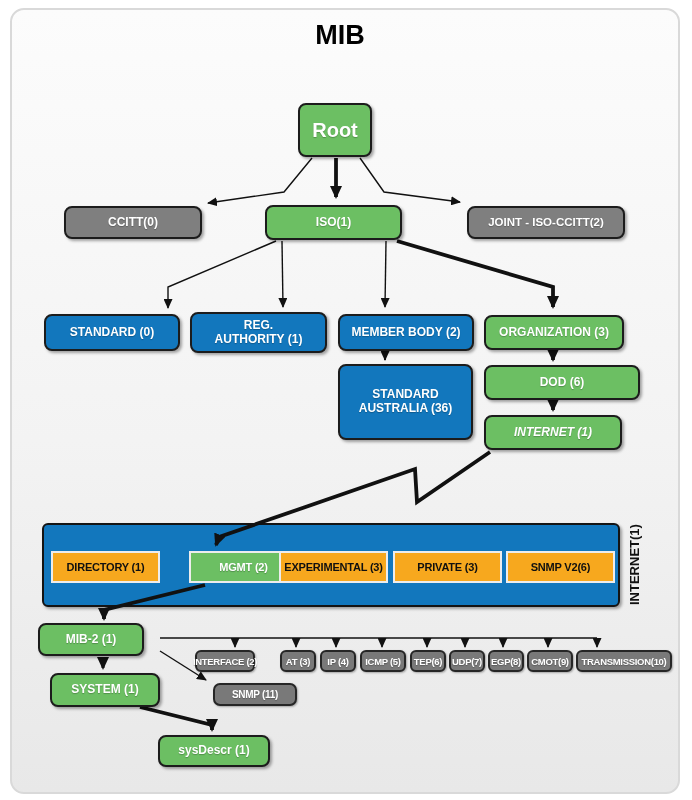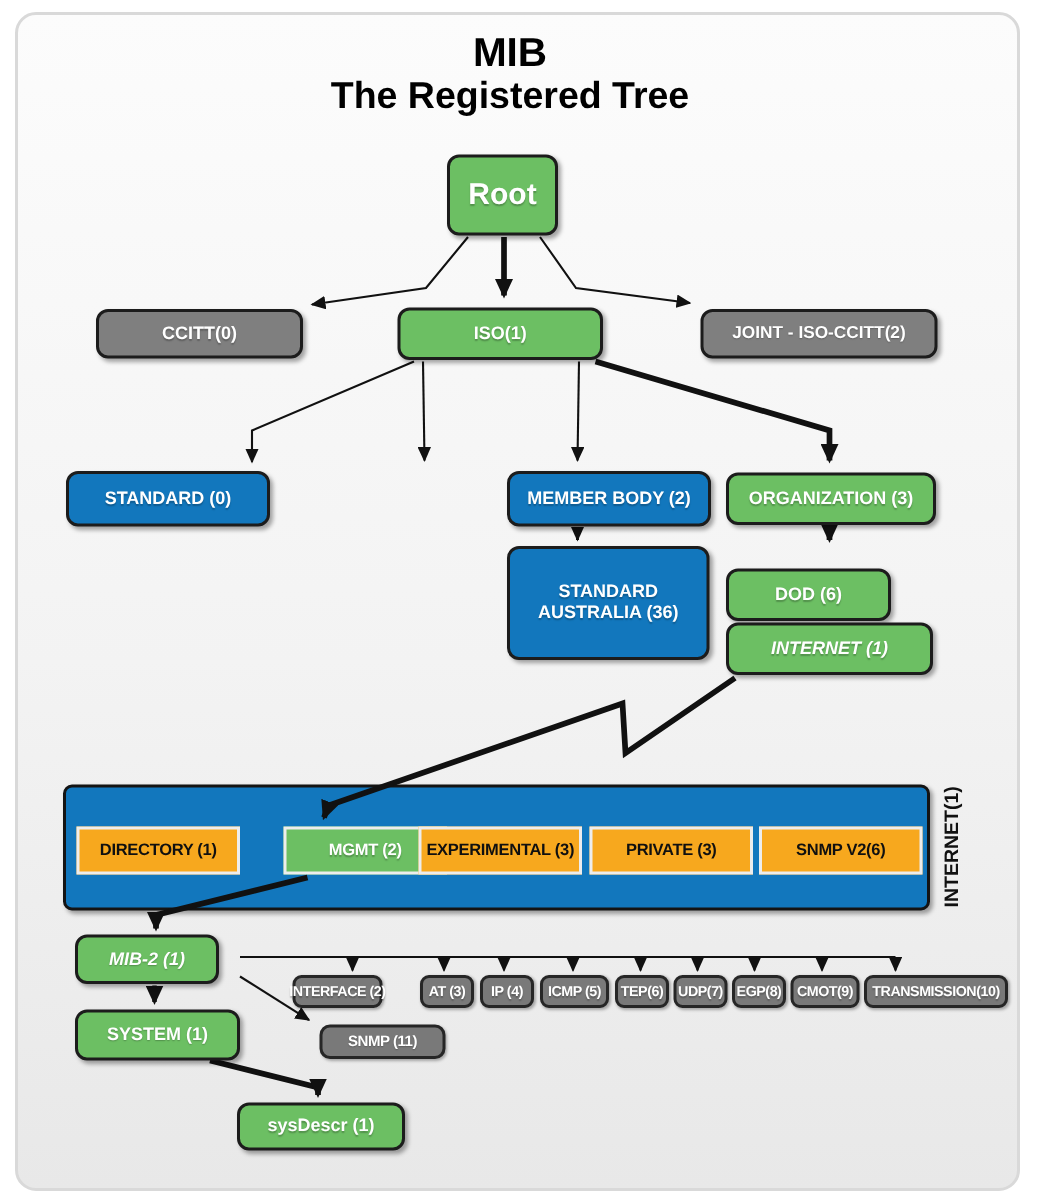--- a/index.html
+++ b/index.html
@@ -66,21 +66,20 @@
   .root-text{font-size:20px;}
 </style>
 </head>
 <body>
 
 <div id="stage">
   <div class="canvas"></div>
 
   <div class="title">
     <div class="l1">MIB</div>
-    <div class="l2">The Registered Tree</div>
   </div>
 
   <svg class="wires" width="692" height="800" viewBox="0 0 692 800">
     <defs>
       <marker id="ahS" markerWidth="10" markerHeight="9" refX="9" refY="4.5" orient="auto" markerUnits="userSpaceOnUse">
         <path d="M0,0 L10,4.5 L0,9 z" fill="#111"></path>
       </marker>
       <marker id="ahL" markerWidth="13" markerHeight="12" refX="11" refY="6" orient="auto" markerUnits="userSpaceOnUse">
         <path d="M0,0 L13,6 L0,12 z" fill="#111"></path>
       </marker>
@@ -124,40 +123,44 @@
     </g>
   </svg>
 
   <div class="node green root-text" style="left:298px;top:103px;width:74px;height:54px;">Root</div>
 
   <div class="node gray" style="left:64px;top:206px;width:138px;height:33px;">CCITT(0)</div>
   <div class="node green" style="left:265px;top:205px;width:137px;height:35px;">ISO(1)</div>
   <div class="node gray" style="left:467px;top:206px;width:158px;height:33px;font-size:11.5px;">JOINT - ISO-CCITT(2)</div>
 
   <div class="node blue" style="left:44px;top:314px;width:136px;height:37px;">STANDARD (0)</div>
+  <div class="node blue two-line" style="left:190px;top:312px;width:137px;height:41px;">
+    <span>REG.</span>
+    <span>AUTHORITY (1)</span>
+  </div>
   <div class="node blue" style="left:338px;top:314px;width:136px;height:37px;">MEMBER BODY (2)</div>
   <div class="node green" style="left:484px;top:315px;width:140px;height:35px;">ORGANIZATION (3)</div>
 
   <div class="node blue two-line" style="left:338px;top:364px;width:135px;height:76px;">
     <span>STANDARD</span>
     <span>AUSTRALIA (36)</span>
   </div>
-  <div class="node green" style="left:484px;top:379px;width:110px;height:35px;">DOD (6)</div>
+  <div class="node green" style="left:484px;top:365px;width:156px;height:35px;">DOD (6)</div>
   <div class="node green" style="left:484px;top:415px;width:138px;height:35px;font-style:italic;">INTERNET (1)</div>
 
   <div class="container-blue">
     <div class="strip orange" style="left:7px;">DIRECTORY (1)</div>
     <div class="strip green" style="left:121px;margin-left:24px;">MGMT (2)</div>
     <div class="strip orange" style="left:235px;">EXPERIMENTAL (3)</div>
     <div class="strip orange" style="left:349px;">PRIVATE (3)</div>
     <div class="strip orange" style="left:462px;">SNMP V2(6)</div>
   </div>
   <div class="side-label">INTERNET(1)</div>
 
-  <div class="node green" style="left:50px;top:623px;width:96px;height:33px;font-style:italic;">MIB-2 (1)</div>
+  <div class="node green" style="left:38px;top:623px;width:106px;height:33px;">MIB-2 (1)</div>
   <div class="node green" style="left:50px;top:673px;width:110px;height:34px;">SYSTEM (1)</div>
 
   <div class="gray-sm" style="left:195px;width:60px;">INTERFACE (2)</div>
   <div class="gray-sm" style="left:280px;width:36px;">AT (3)</div>
   <div class="gray-sm" style="left:320px;width:36px;">IP (4)</div>
   <div class="gray-sm" style="left:360px;width:46px;">ICMP (5)</div>
   <div class="gray-sm" style="left:410px;width:36px;">TEP(6)</div>
   <div class="gray-sm" style="left:449px;width:36px;">UDP(7)</div>
   <div class="gray-sm" style="left:488px;width:36px;">EGP(8)</div>
   <div class="gray-sm" style="left:527px;width:46px;">CMOT(9)</div>

